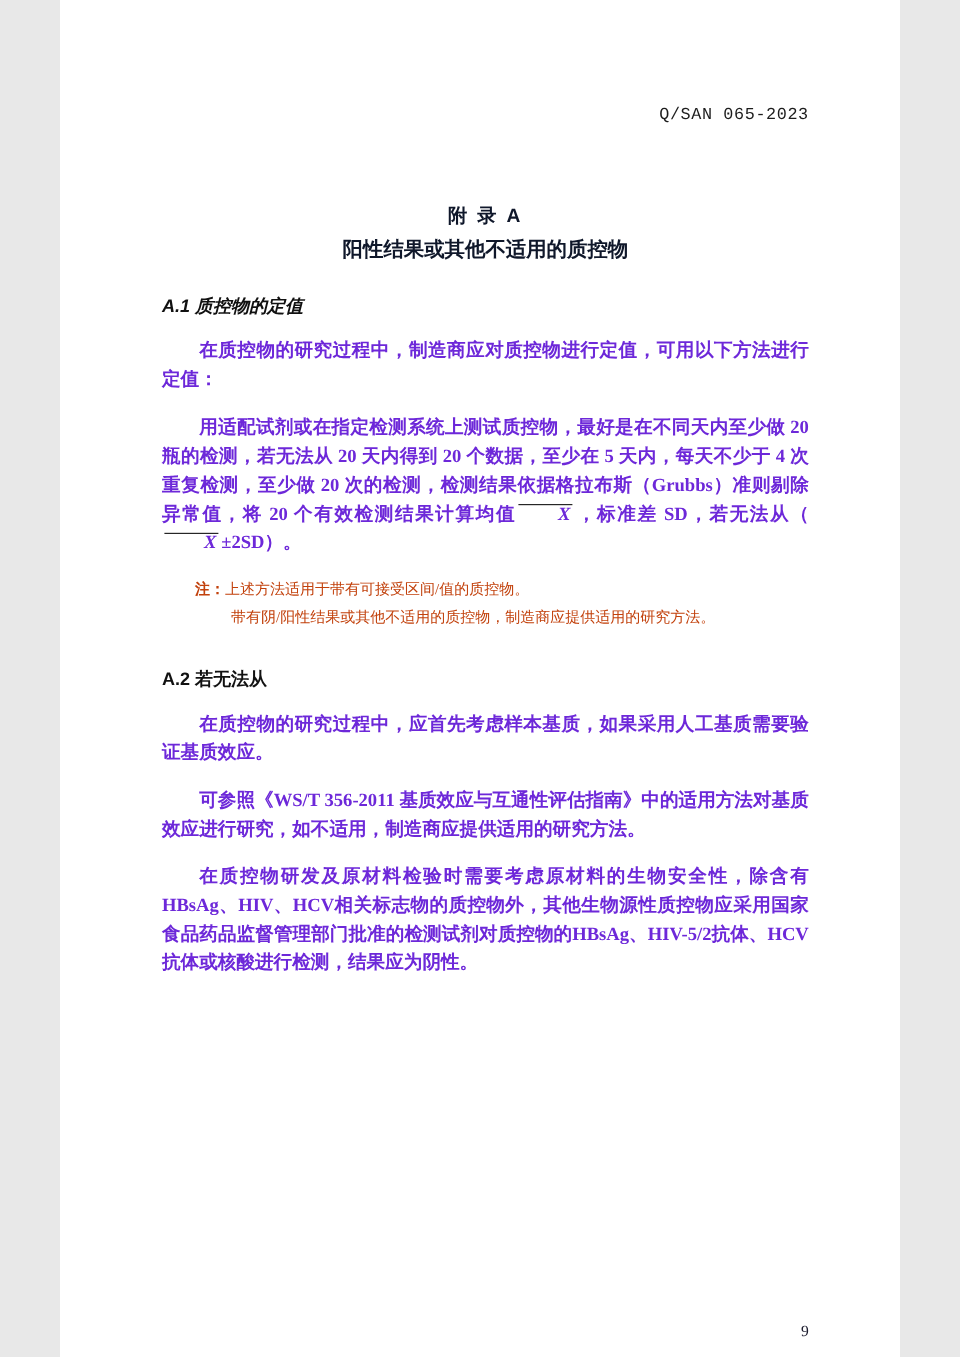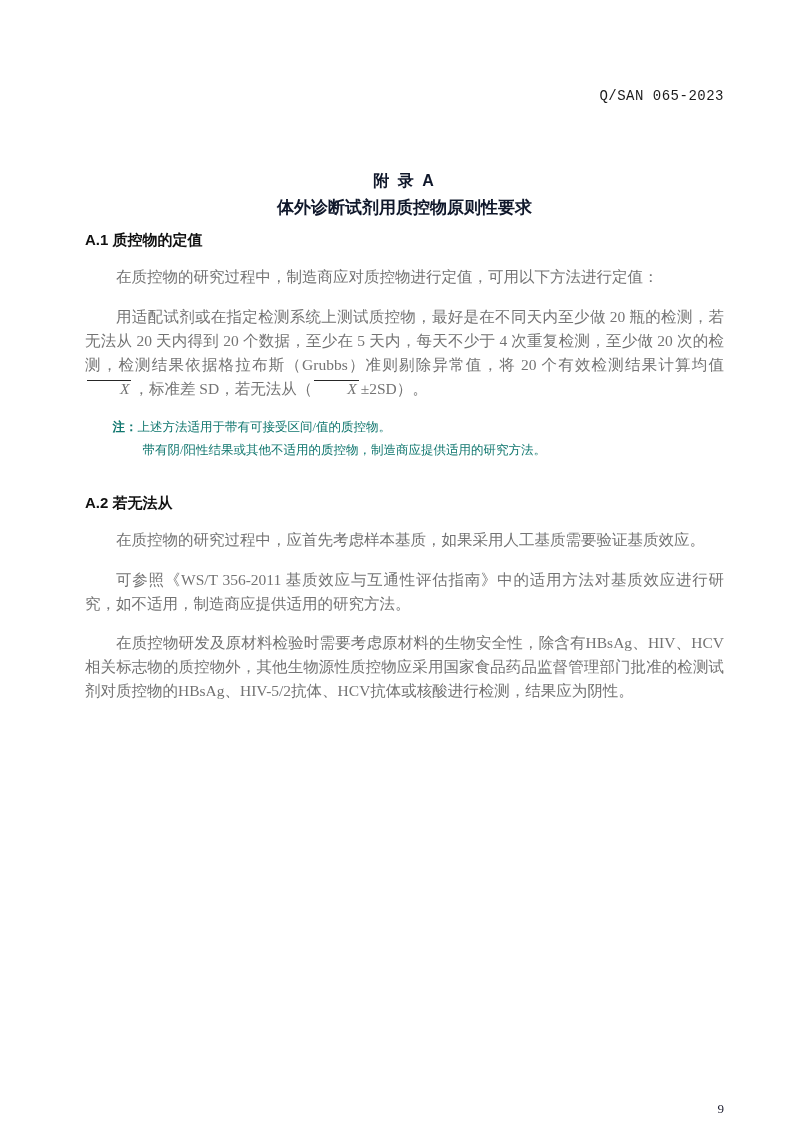--- a/index.html
+++ b/index.html
@@ -1,18 +1,18 @@
 <!DOCTYPE html>
 <html lang="zh"><head>
 <meta charset="utf-8">
 <style>
   html, body { margin: 0; padding: 0; background: #e8e8e8; }
   .page {
     position: relative;
-    width: 800px;
+    width: 700px;
     height: 1131px;
     margin: 0 auto;
     background: #ffffff;
     color: #212121;
     font-family: "Liberation Serif", "DejaVu Serif", serif;
     overflow: hidden;
   }
   .doc-code {
     position: absolute;
     top: 88px;
@@ -39,45 +39,46 @@
   .title-line2 { font-size: 15px; line-height: 25px; }
   .title-line3 { font-size: 17px; line-height: 27px; }
   .section-heading {
     font-family: "Liberation Sans", "DejaVu Sans", sans-serif;
     font-weight: bold;
     font-size: 15px;
     color: #111;
     margin-top: 30px;
     line-height: 22px;
   }
-  .section-heading.first { margin-top: 8px; }
+  .section-heading.first { margin-top: 24px; font-style: italic; }
   .para {
     font-size: 15.5px;
     line-height: 24px;
     text-indent: 2em;
     text-align: justify;
     margin-top: 0;
-    color: #737373;
+    color: #6d28d9;
+    font-weight: bold;
   }
   .para.lead { margin-top: 14px; }
   .xbar {
     font-family: "Liberation Serif", "DejaVu Serif", serif;
     font-style: italic;
     display: inline-block;
     border-top: 1.2px solid #262626;
     padding: 0 2px;
     line-height: 1.05;
     margin-left: 2px;
     margin-right: 2px;
   }
   .note-block {
     margin-top: 6px;
     font-size: 12.5px;
     line-height: 23px;
-    color: #0f766e;
+    color: #c2410c;
   }
   .note-line1 { padding-left: 2.2em; }
   .note-line2 { padding-left: 4.6em; }
   .note-label { font-family: "Liberation Sans", "DejaVu Sans", sans-serif; font-weight: bold; }
   .page-number {
     position: absolute;
     bottom: 14px;
     right: 76px;
     font-size: 13px;
     color: #1c1c2e;
@@ -88,21 +89,21 @@
 <body>
 
 <div class="page">
 
   <div class="doc-code">Q/SAN 065-2023</div>
 
   <div class="content">
 
     <div class="title-block">
       <div class="title-line1">附 录 A</div>
-      <div class="title-line3">体外诊断试剂用质控物原则性要求</div>
+      <div class="title-line3">阳性结果或其他不适用的质控物</div>
     </div>
 
     <div class="section-heading first">A.1 质控物的定值</div>
 
     <p class="para lead">在质控物的研究过程中，制造商应对质控物进行定值，可用以下方法进行定值：</p>
 
     <p class="para"><span>用适配试剂或在指定检测系统上测试质控物，最好是在不同天内至少做 20 瓶的检测，若无法从 20 天内得到 20 个数据，至少在 5 天内，每天不少于 4 次重复检测，至少做 20 次的检测，检测结果依据格拉布斯（Grubbs）准则剔除异常值，将 20 个有效检测结果计算均值</span><span class="xbar">X</span><span>，标准差 SD，若无法从（</span><span class="xbar">X</span><span>±2SD）。</span></p>
 
     <div class="note-block">
       <div class="note-line1"><span class="note-label">注：</span><span>上述方法适用于带有可接受区间/值的质控物。</span></div>

